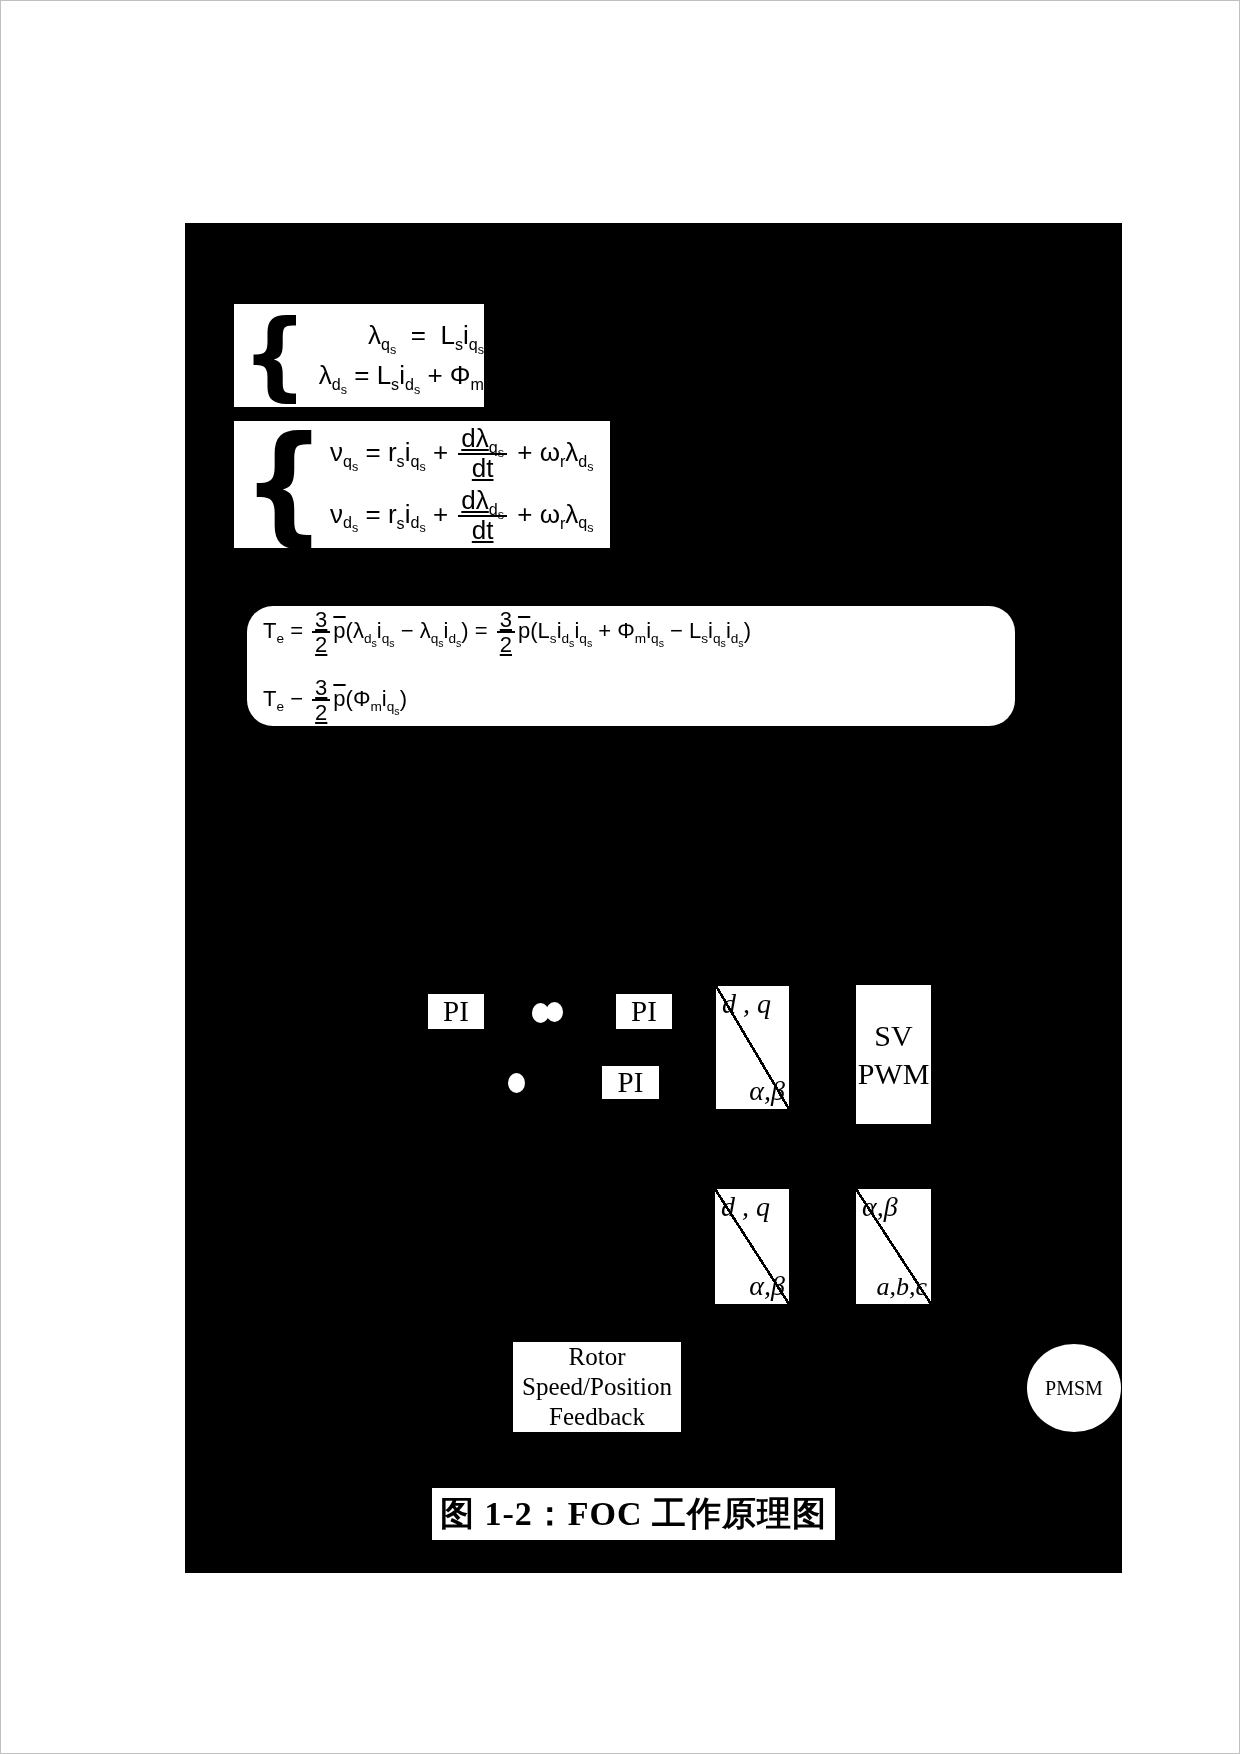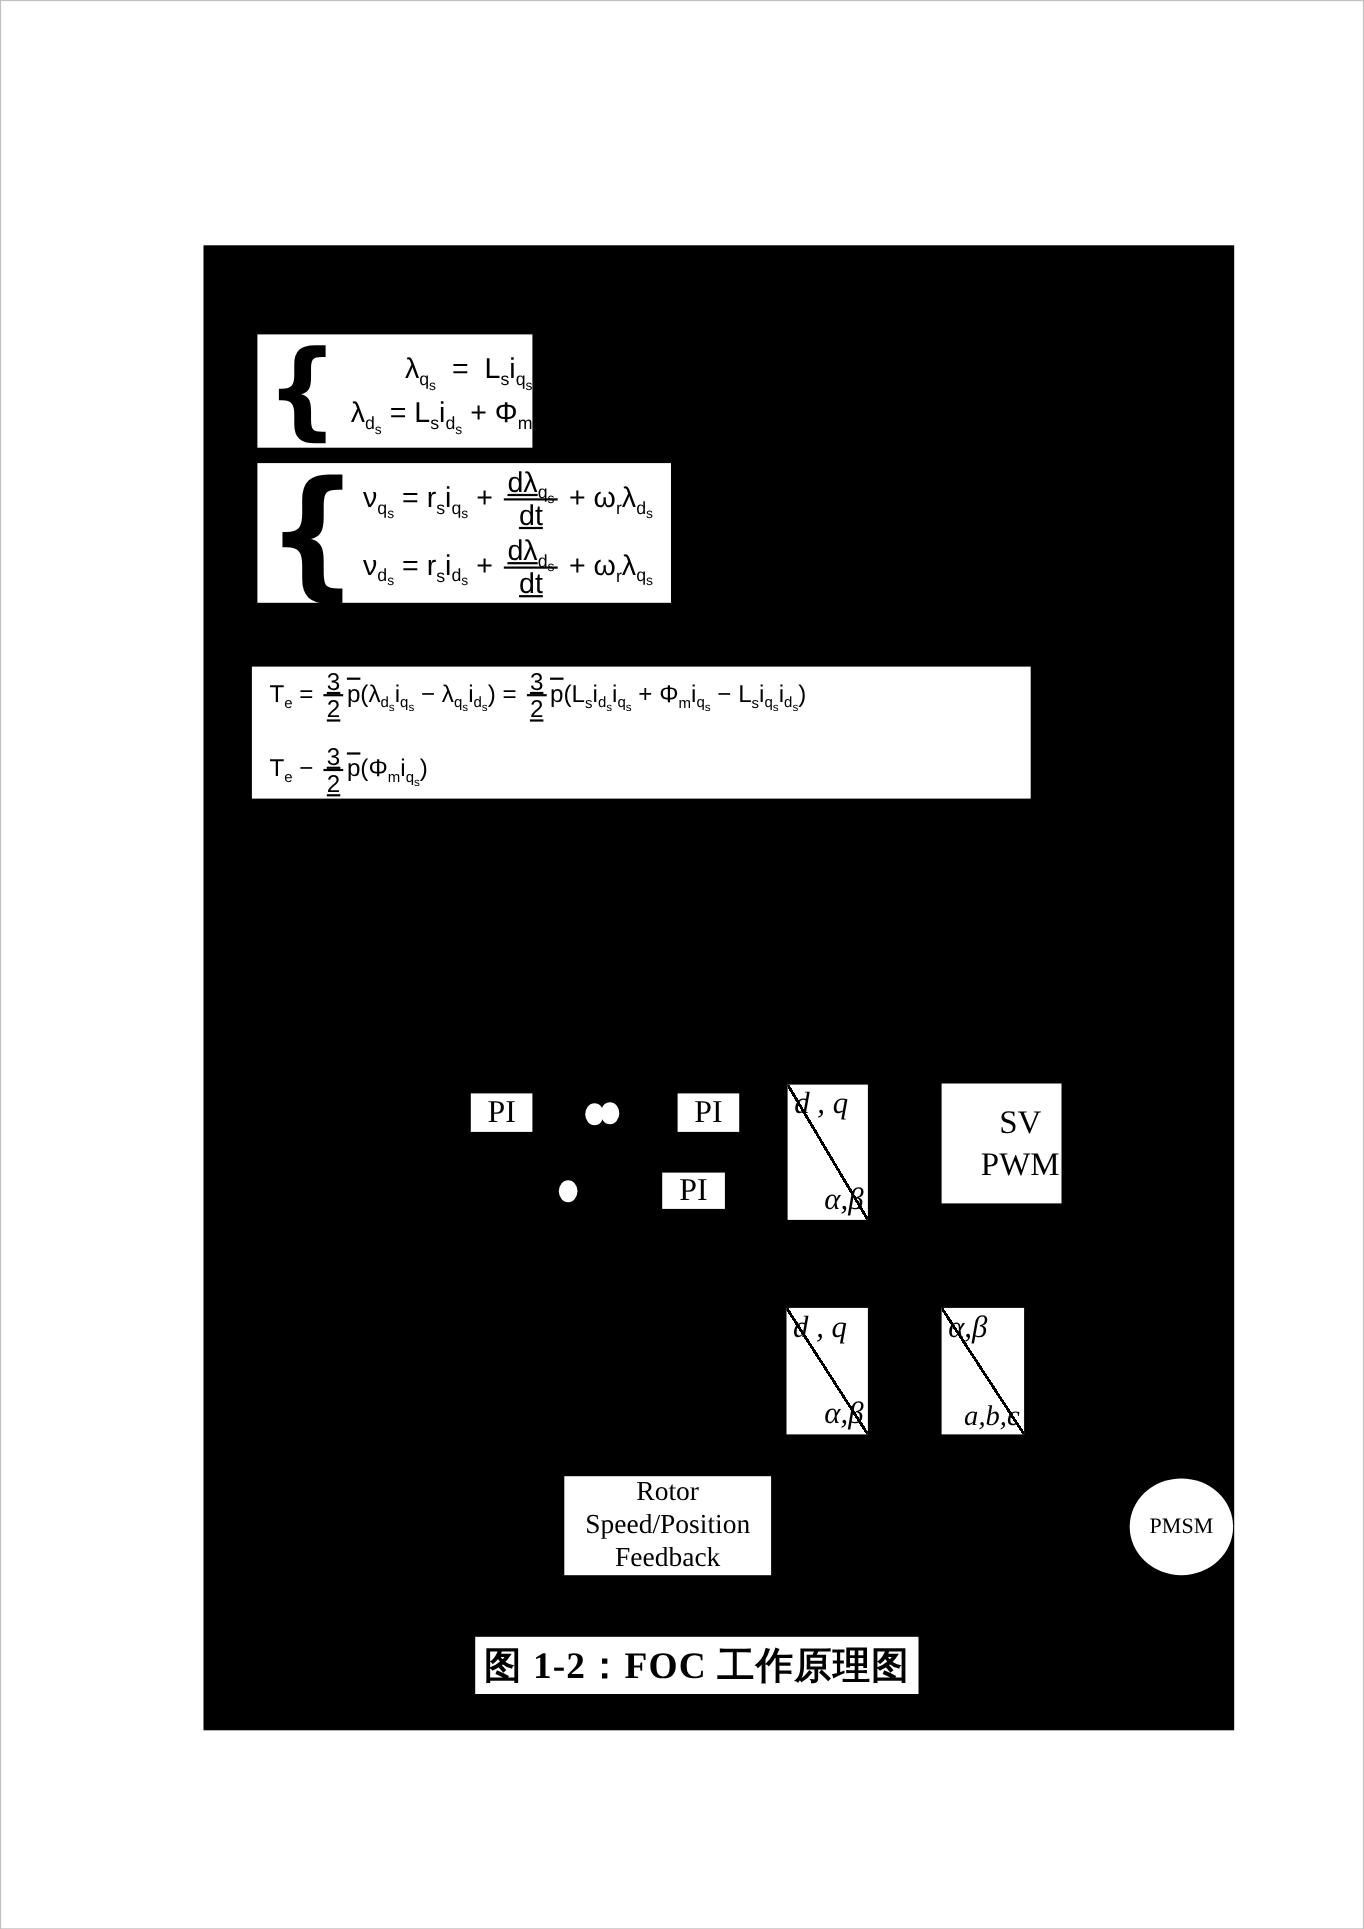--- a/index.html
+++ b/index.html
@@ -6,21 +6,21 @@
   .page{position:relative;width:1240px;height:1754px;background:#ffffff;
         border:1px solid #c0c0c0;box-sizing:border-box;overflow:hidden;}
   .canvas{position:absolute;left:184px;top:222px;width:937px;height:1350px;background:#000000;}
 
   
   .eqbox{position:absolute;background:#ffffff;color:#000000;
          font-family:"Liberation Sans","DejaVu Sans",sans-serif;
          display:flex;align-items:center;}
   #eq-flux   {left:49px; top:81px;  width:250px;height:103px;font-size:26px;}
   #eq-voltage{left:49px; top:198px; width:376px;height:127px;font-size:26px;}
-  #eq-torque {left:44px; top:383px; width:708px;height:120px;font-size:22px;}
+  #eq-torque {left:62px; top:383px; width:768px;height:120px;font-size:22px;border-radius:26px;}
 
   .brace{font-family:"DejaVu Sans",sans-serif;font-weight:bold;line-height:0.9;color:#000;}
   #eq-flux .brace{font-size:92px;transform:scaleY(1.05);margin:0 2px 0 8px;}
   #eq-voltage .brace{font-size:118px;transform:scaleY(1.08);margin:0 4px 0 8px;}
 
   .eqlines{display:flex;flex-direction:column;justify-content:center;flex:1;}
   #eq-flux   .eqlines{gap:10px;align-items:flex-end;}
   #eq-voltage .eqlines{gap:4px;}
   #eq-torque .eqlines{gap:20px;padding-left:16px;}
   .eqline{white-space:pre;line-height:1.15;}
@@ -47,26 +47,26 @@
   #pi2{left:431px;top:771px;width:56px;height:35px;font-size:29px;}
   #pi3{left:417px;top:843px;width:57px;height:33px;font-size:29px;}
 
   .diag{background-color:#ffffff;
         background-image:linear-gradient(to top right,
           transparent calc(50% - 1.3px), #000 calc(50% - 1.3px),
           #000 calc(50% + 1.3px), transparent calc(50% + 1.3px));}
   .diag .lbl-top{position:absolute;top:2px;left:6px;font-style:italic;}
   .diag .lbl-bottom{position:absolute;bottom:2px;right:4px;font-style:italic;}
   #dq-a{left:531px;top:763px;width:73px;height:123px;font-size:28px;}
-  #svpwm{left:671px;top:762px;width:75px;height:109px;font-size:30px;line-height:1.25;padding-left:34px;}
+  #svpwm{left:671px;top:762px;width:75px;height:139px;font-size:30px;line-height:1.25;}
   #inv{left:844px;top:762px;width:90px;height:123px;font-size:23px;line-height:1.35;}
   #dq-b{left:530px;top:966px;width:74px;height:115px;font-size:28px;}
   #abc{left:671px;top:966px;width:75px;height:115px;font-size:26px;}
   #abc .lbl-top{font-size:28px;}
-  #rotor{left:328px;top:1119px;width:188px;height:90px;font-size:25px;line-height:1.2;}
+  #rotor{left:328px;top:1119px;width:168px;height:90px;font-size:25px;line-height:1.2;}
   #pmsm{left:842px;top:1121px;width:94px;height:88px;border-radius:50%;font-size:20px;}
 
   #caption{left:247px;top:1265px;width:403px;height:52px;font-size:34px;font-weight:bold;
            letter-spacing:1px;}
 </style>
 </head>
 <body>
 
 <div class="page">
   <div class="canvas">

